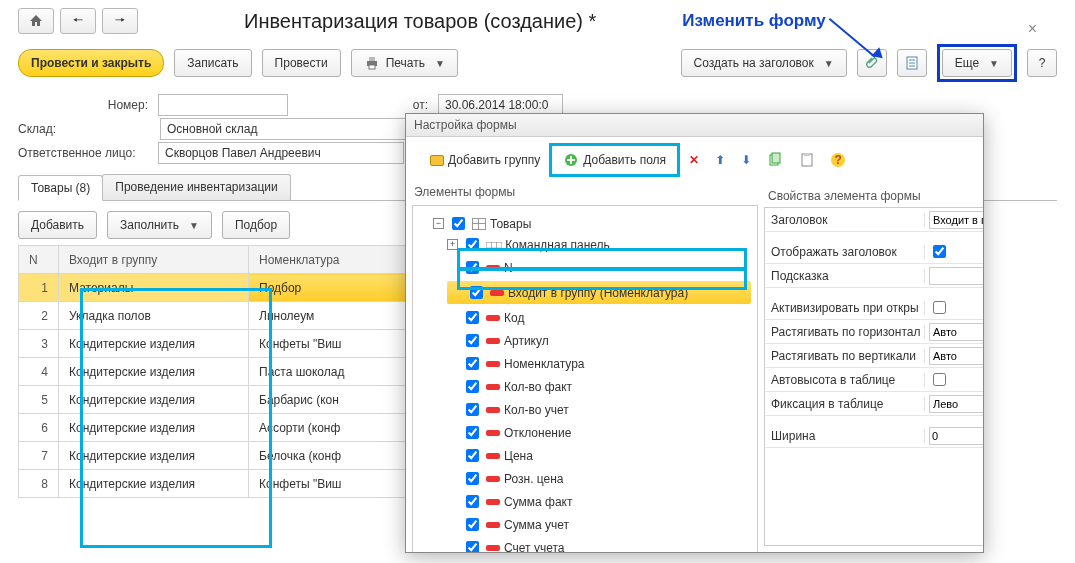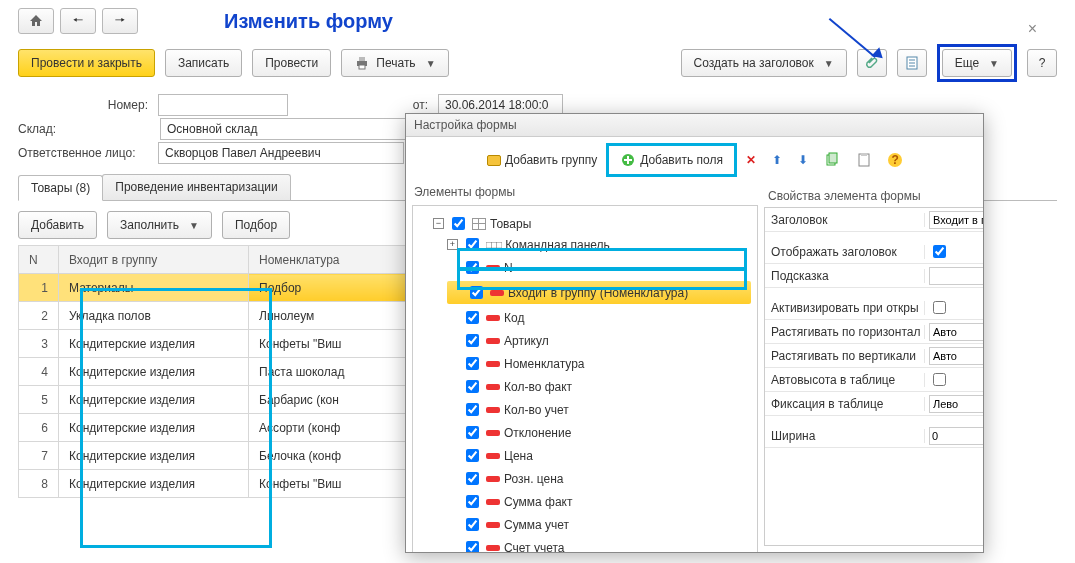--- a/index.html
+++ b/index.html
@@ -15,38 +15,38 @@
     overflow: hidden;
   }
   .main-window { padding: 8px 18px; }
   .topnav { display: flex; align-items: center; gap: 6px; margin-bottom: 6px; }
   .nav-btn {
     border: 1px solid #b8b8b8; background: linear-gradient(#fdfdfd,#ececec);
     width: 36px; height: 26px; display:flex; align-items:center; justify-content:center;
     border-radius:3px; cursor:pointer;
   }
   .title { font-size: 20px; color: #222; margin-left: 100px; }
-  .blue-label { color:#1144cc; font-weight:bold; font-size:20px; margin-left:80px; }
+  .blue-label { color:#1144cc; font-weight:bold; font-size:17px; margin-left:80px; }
   .arrow-line {
     position:absolute; top:18px; left:830px; width:60px; height:40px;
     border-top:2px solid #1144cc; transform: rotate(40deg); transform-origin:left top;
   }
   .arrow-head {
     position:absolute; top:50px; left:873px; width:0;height:0;
     border-left:6px solid transparent; border-right:6px solid transparent;
     border-top:10px solid #1144cc; transform: rotate(-48deg);
   }
 
   .toolbar { display:flex; align-items:center; gap:10px; margin: 10px 0 12px 0; }
   .btn {
     border:1px solid #b0b0b0; background:linear-gradient(#fefefe,#eee);
     padding: 5px 12px; border-radius:3px; cursor:pointer; height:28px;
     display:flex; align-items:center; gap:6px; font-size:12px;
   }
-  .btn.primary { background:linear-gradient(#ffe36b,#ffd11a); border-color:#c9a200; font-weight:normal; }
+  .btn.primary { background:linear-gradient(#ffe36b,#ffd11a); border-color:#c9a200; font-weight:bold;border-radius:13px; }
   .btn.icon-only { width:30px; padding:0; justify-content:center; }
   .btn .caret { font-size:10px; color:#555; margin-left:4px; }
   .spacer { flex:1; }
   .highlight-box-blue { border:3px solid #0b3ccc; padding:2px; }
 
   .form-row { display:flex; align-items:center; gap:10px; margin:2px 0; }
   .form-row label { width:130px; text-align:right; color:#444; }
   .txt-input {
     border:1px solid #bbb; height:22px; padding:0 6px; background:#fff;
     font-size:12px; color:#333;
@@ -79,21 +79,21 @@
   
   .dialog {
     position:absolute; top:113px; left:405px; width:579px; height:440px;
     background:#fff; border:1px solid #888; box-shadow:0 4px 20px rgba(0,0,0,.3);
     display:flex; flex-direction:column;
   }
   .dlg-title {
     background:linear-gradient(#f6f6f6,#e8e8e8); border-bottom:1px solid #ccc;
     padding:4px 8px; color:#555; font-size:12px;
   }
-  .dlg-toolbar { display:flex; align-items:center; gap:2px; padding:6px 4px;justify-content:center; }
+  .dlg-toolbar { display:flex; align-items:center; gap:2px; padding:6px 17px; }
   .tool-link { display:flex; align-items:center; gap:4px; padding:3px 6px; cursor:pointer; border:1px solid transparent; border-radius:3px; }
   .tool-icon { width:16px; height:16px; display:inline-block; }
   .hl-add-fields { border:3px solid #00aee0; padding:2px 4px; }
   .dlg-body { flex:1; display:flex; overflow:hidden; }
   .tree-pane { flex: 0 0 350px; border:1px solid #ccc; margin:4px 0 6px 6px; padding:6px; overflow:auto; }
   .tree-title { color:#555; margin:2px 0 2px 8px; }
   .prop-pane { flex:1; margin:4px 6px 6px 6px; display:flex; flex-direction:column; }
   .prop-title { color:#555; margin:2px 0 4px 4px; }
   .prop-grid { border:1px solid #ccc; flex:1; overflow:auto; }
   .prop-row { display:flex; border-bottom:1px solid #e6e6e6; align-items:center; height:24px; }
@@ -134,20 +134,21 @@
       <svg class="tool-icon" viewBox="0 0 16 16">
           <path fill="#666" d="M8 2 2 8h2v5h3V9h2v4h3V8h2z"></path>
         </svg>
     </div>
     <div class="nav-btn">
         <span>🠔</span>
       </div>
     <div class="nav-btn">
         <span>🠖</span>
       </div>
+    <div class="title">Инвентаризация товаров (создание) *</div>
     <div class="blue-label">Изменить форму</div>
   </div>
   <div class="arrow-line"></div>
   <div class="arrow-head"></div>
 
   <div class="toolbar">
     <div class="btn primary">Провести и закрыть</div>
     <div class="btn">Записать</div>
     <div class="btn">Провести</div>
     <div class="btn">

